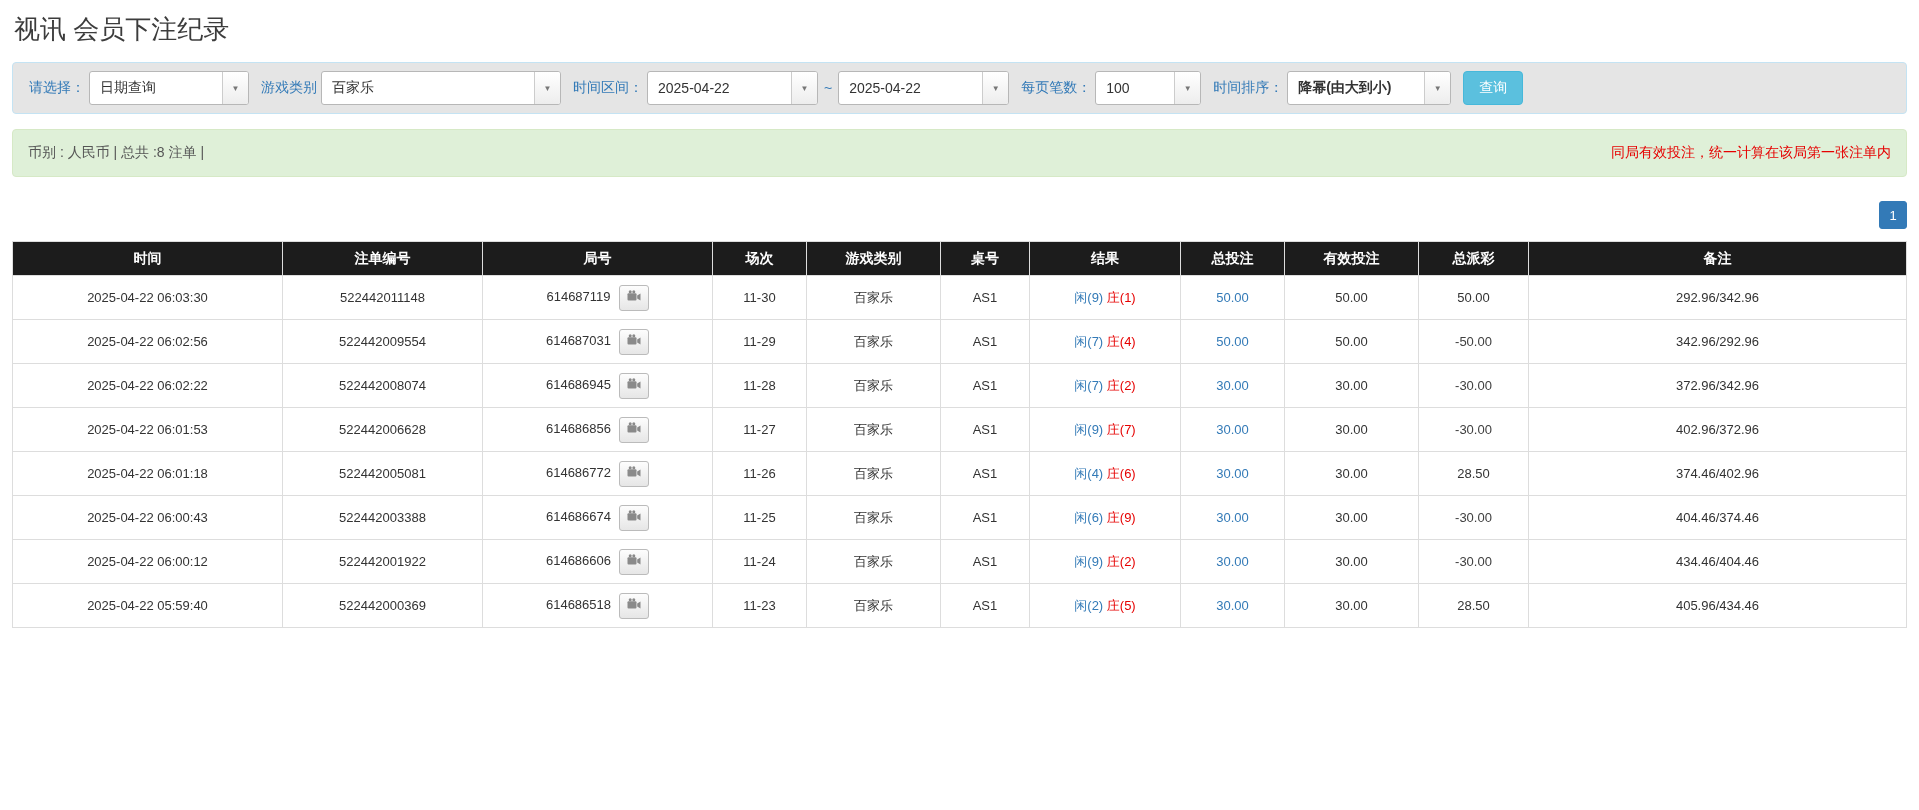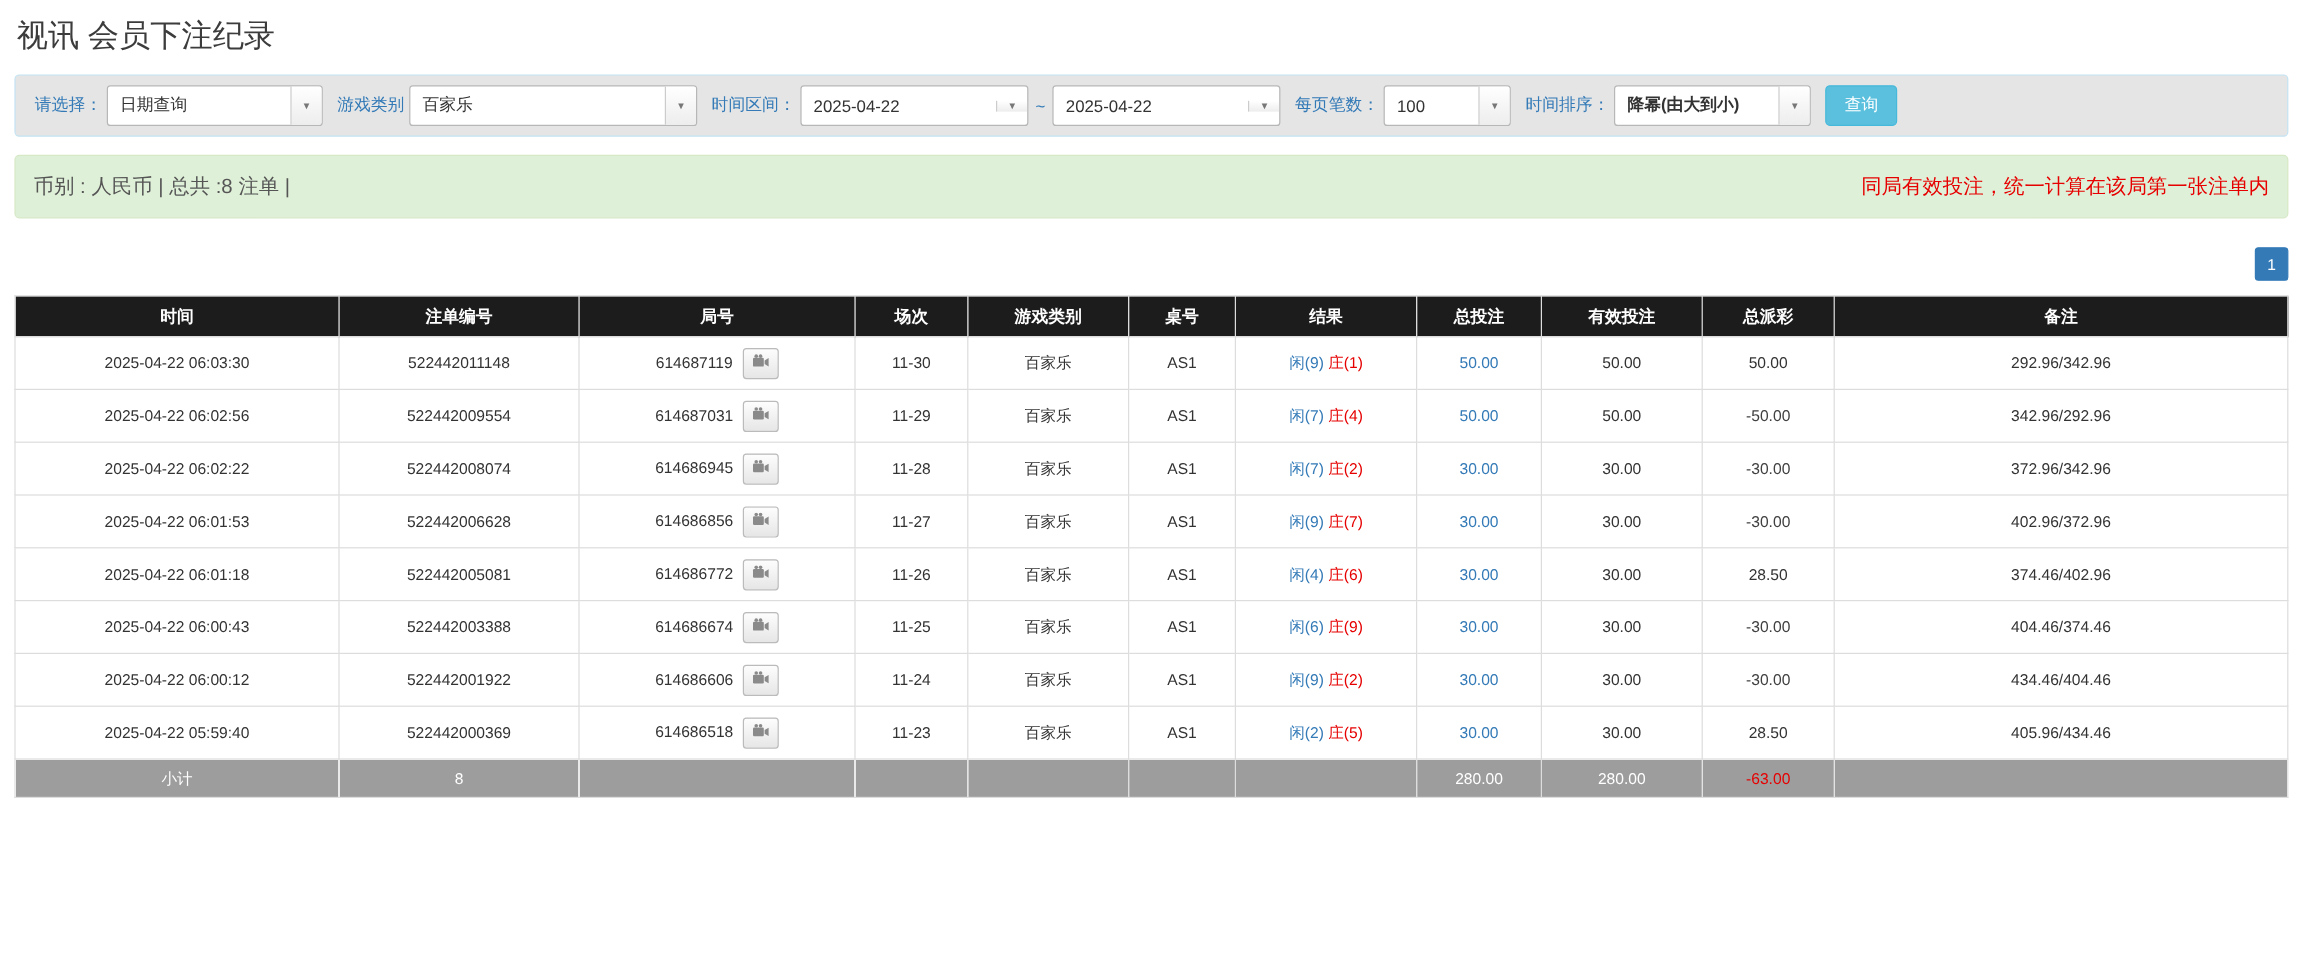--- a/index.html
+++ b/index.html
@@ -56,23 +56,23 @@
     width: 26px;
     border-left: 1px solid #ccc;
     display: flex;
     align-items: center;
     justify-content: center;
     font-size: 8px;
     color: #777;
     background: linear-gradient(#ffffff, #ededed);
     cursor: pointer;
   }
-  .w-query { width: 180px; }
+  .w-query { width: 160px; }
   .w-game  { width: 240px; }
-  .w-date  { width: 190px; align-items: center; }
+  .w-date  { width: 171px; }
   .w-size  { width: 106px; }
   .w-sort  { width: 164px; font-weight: bold; }
   .range-sep { margin: 0 6px; color: #337ab7; }
   .btn-query {
     background: #5bc0de;
     border: 1px solid #46b8da;
     color: #fff;
     font-size: 14px;
     height: 34px;
     padding: 0 15px;
@@ -85,21 +85,21 @@
   
   .alert-bar {
     margin-top: 15px;
     background: #dff0d8;
     border: 1px solid #d6e9c6;
     border-radius: 4px;
     padding: 14px 15px;
     display: flex;
     justify-content: space-between;
     align-items: center;
-    font-size: 17px;
+    font-size: 14px;
   }
   .alert-left { color: #555; }
   .alert-right { color: #e60000; }
 
   
   .pagination {
     margin-top: 24px;
     display: flex;
     justify-content: flex-end;
   }
@@ -407,29 +407,16 @@
             </button></td>
           <td>11-23</td>
           <td>百家乐</td>
           <td>AS1</td>
           <td><span class="res-player">闲(2)</span> <span class="res-banker">庄(5)</span></td>
           <td class="val-link">30.00</td>
           <td>30.00</td>
           <td>28.50</td>
           <td>405.96/434.46</td>
         </tr>
-        <tr class="total-row">
-          <td>小计</td>
-          <td>8</td>
-          <td></td>
-          <td></td>
-          <td></td>
-          <td></td>
-          <td></td>
-          <td>280.00</td>
-          <td>280.00</td>
-          <td class="neg">-63.00</td>
-          <td></td>
-        </tr>
       </tbody>
   </table>
 
 </div>
 
 </body></html>

